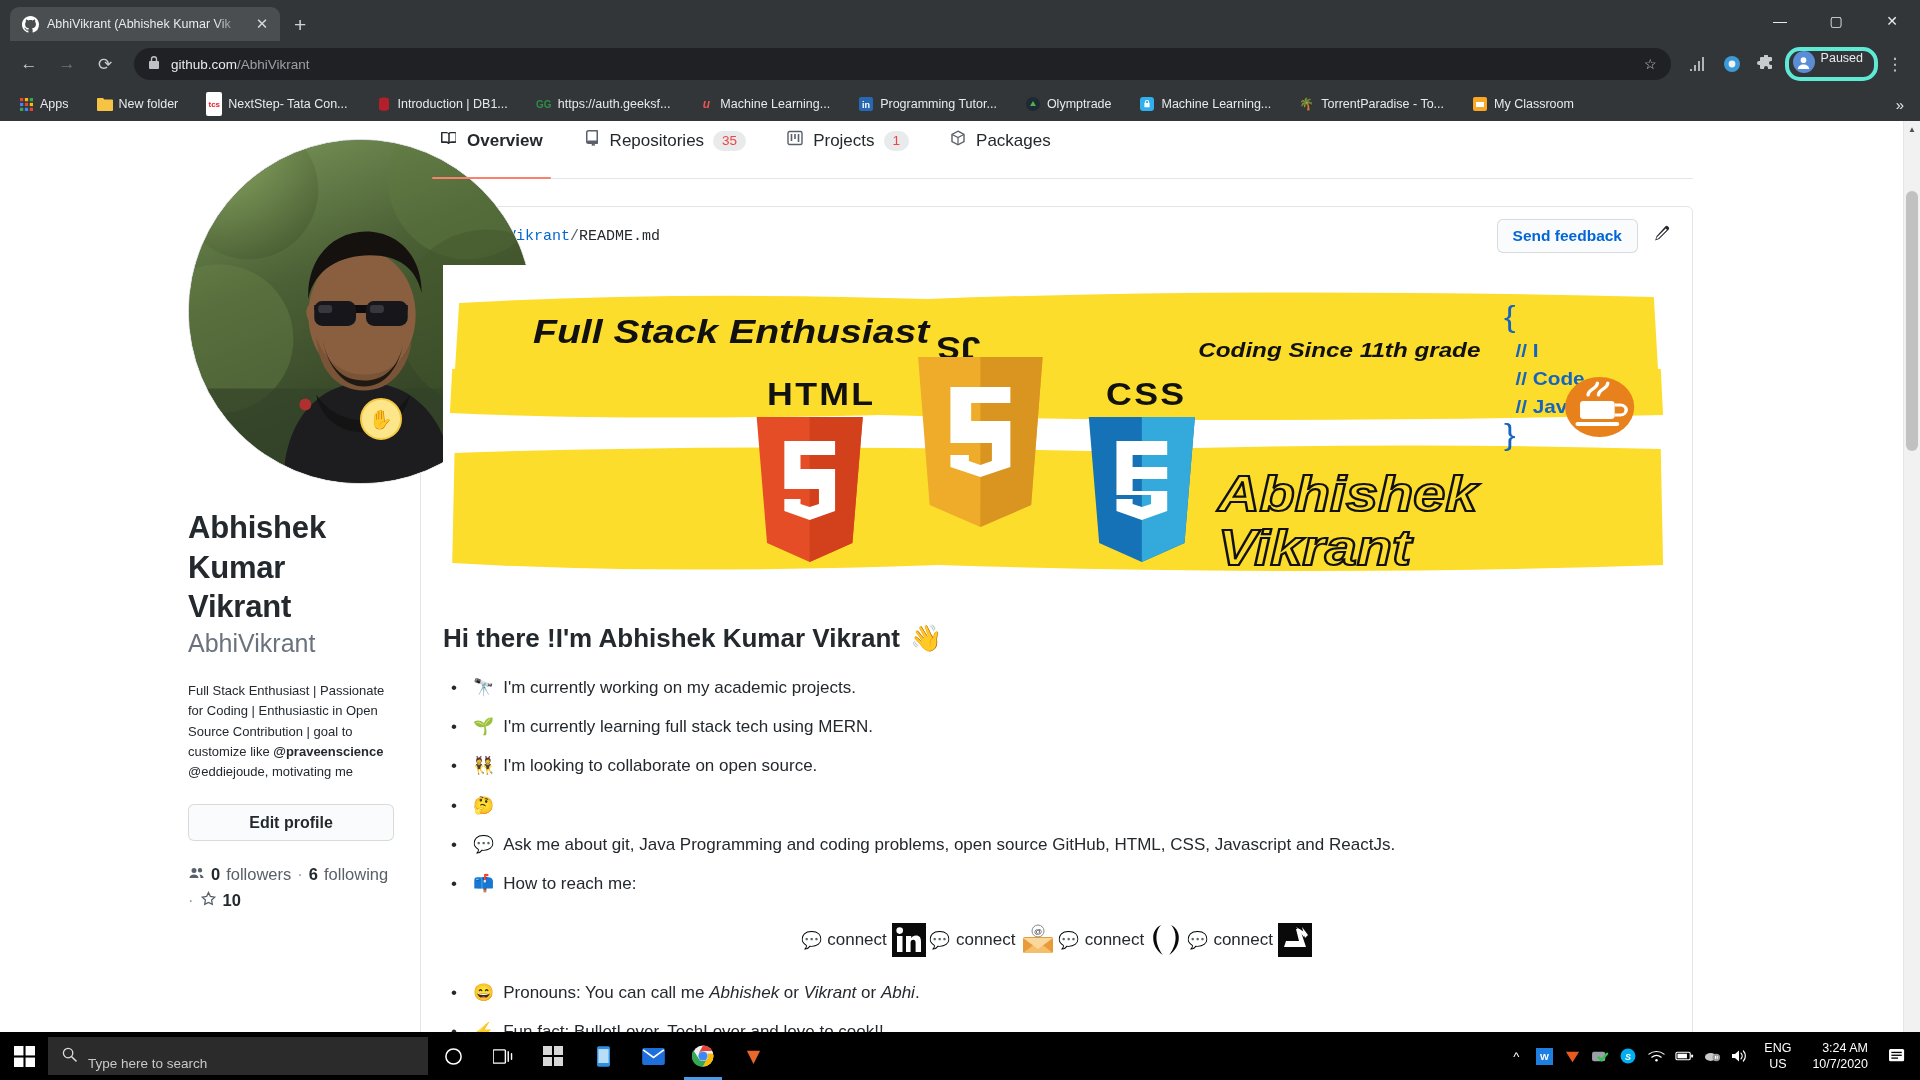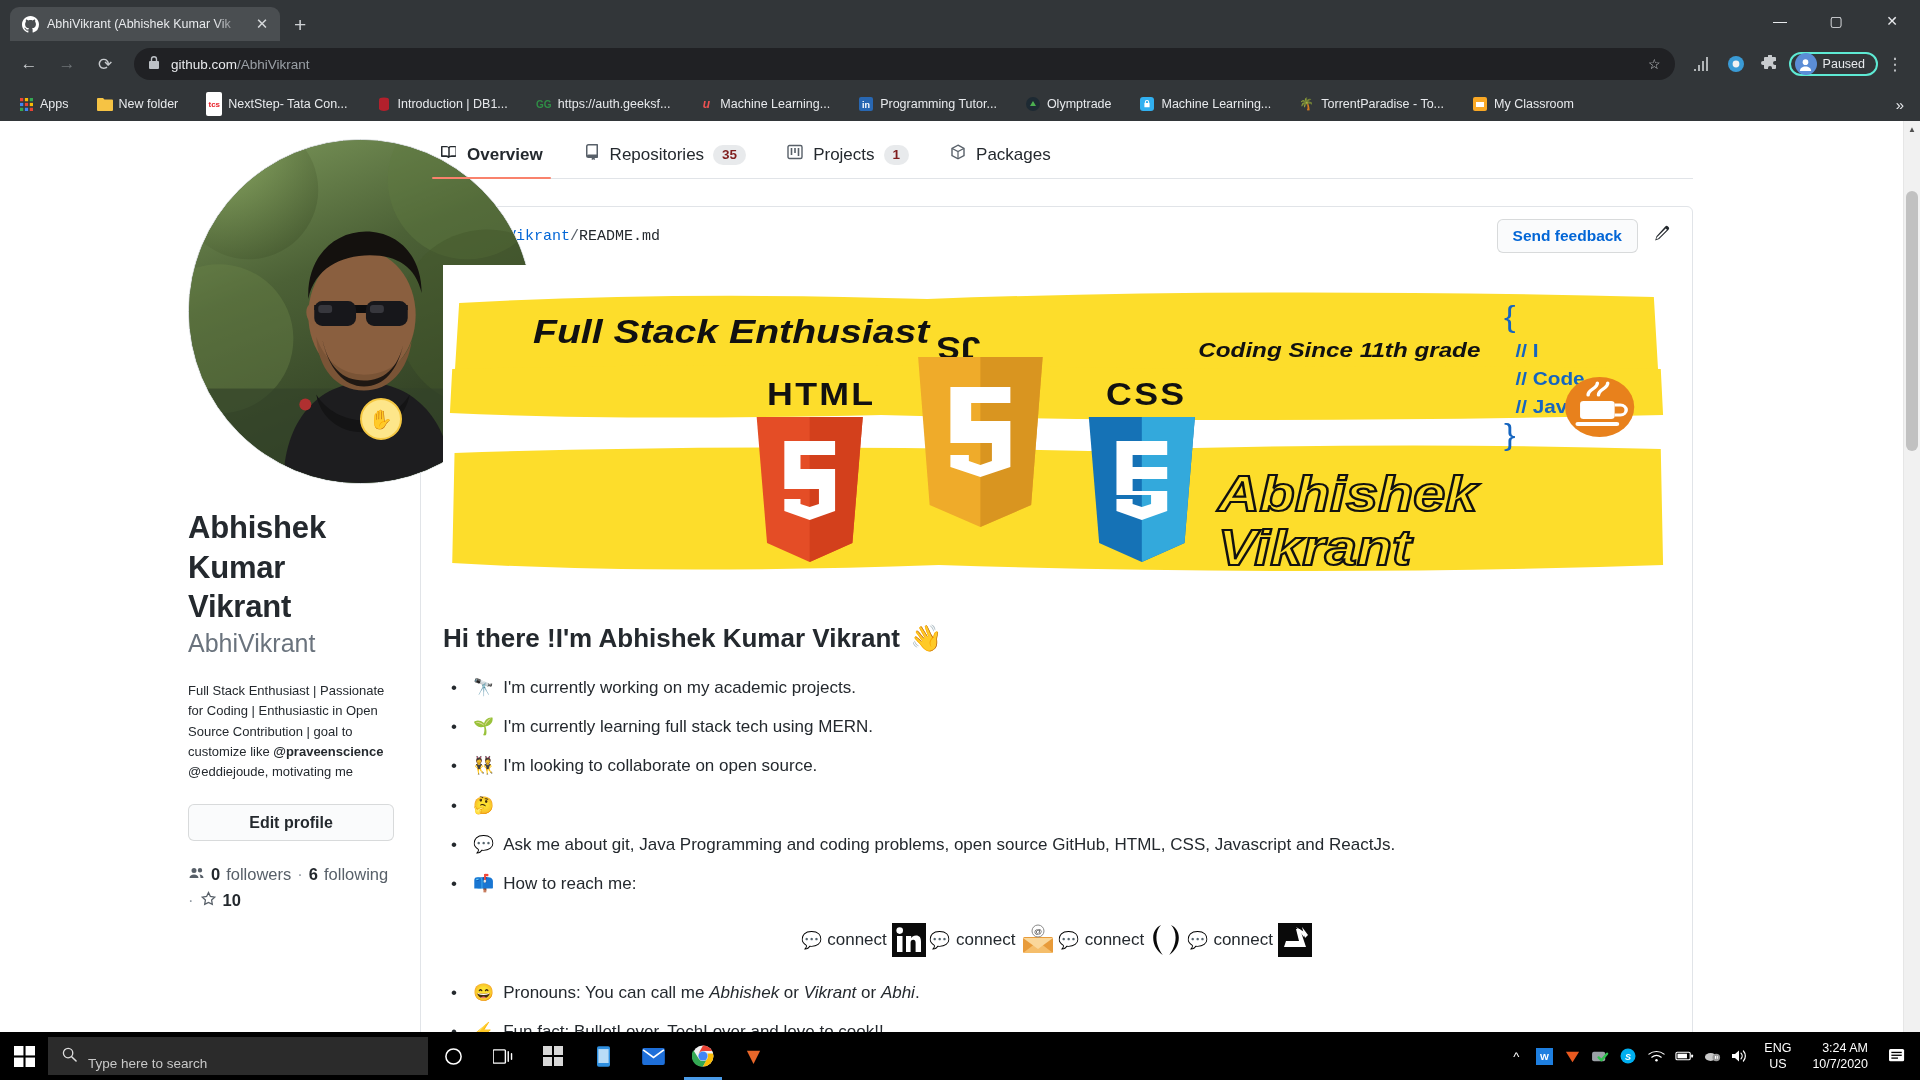--- a/index.html
+++ b/index.html
@@ -48,22 +48,22 @@
     display: flex; align-items: center; padding: 8px 14px; gap: 11px;
     margin: 0 8px; min-width: 0;
   }
   .omnibox .lock { color: #bdc1c6; font-size: 12px; flex: none; }
   .url { font-size: 13.5px; color: #9aa0a6; white-space: nowrap; overflow: hidden; flex: 1; }
   .url b { color: #e8eaed; font-weight: normal; }
   .omnibox .star { color: #c8cbce; font-size: 14px; flex: none; cursor: pointer; }
   .tb-icon { width: 30px; height: 30px; display: flex; align-items: center; justify-content: center;
              cursor: pointer; flex: none; }
   .profile-chip {
-    height: 24px; border: 2px solid #5eead4; border-radius: 15px; display: flex;
-    align-items: center; gap: 6px; padding: 0 11px 0 4px; cursor: pointer; flex: none;
+    height: 34px; border: 4px solid #5eead4; border-radius: 15px; display: flex;
+    gap: 6px; padding: 0 11px 0 4px; cursor: pointer; flex: none;
   }
   .profile-av { width: 22px; height: 22px; border-radius: 50%; background: #5b8dd6;
                 display: flex; align-items: center; justify-content: center; font-size: 11px; }
   .profile-chip span.lbl { color: #e8eaed; font-size: 12.5px; white-space: nowrap; }
   .dots { color: #c8cbce; font-size: 17px; width: 26px; text-align: center; cursor: pointer; flex: none; }
 
   .bookmarks {
     height: 34px; background: #323639; display: flex; align-items: center;
     padding: 0 10px; gap: 12px; flex: none; overflow: hidden;
   }
@@ -106,31 +106,31 @@
   .pstats b { color: #24292e; font-weight: 600; }
   .pstats .sep { color: #959da5; }
 
   
   .rightcol { flex: 1; padding: 0 210px 0 0; min-width: 0; }
   .navtabs {
     display: flex; align-items: flex-end; gap: 8px; height: 58px;
     border-bottom: 1px solid #e1e4e8; padding-left: 4px;
   }
   .ntab {
-    display: flex; align-items: center; gap: 9px; padding: 0 16px 13px;
+    display: flex; align-items: center; gap: 9px; padding: 0 16px 27px;
     font-size: 17px; color: #24292e; cursor: pointer; position: relative; white-space: nowrap;
   }
   .ntab.active { font-weight: 600; }
   .ntab.active::after {
     content: ""; position: absolute; left: 8px; right: 8px; bottom: -1px;
     height: 2px; background: #f9826c; border-radius: 2px;
   }
   .ncount {
-    background: rgba(209,213,218,.5); color: #7f1d1d; border-radius: 11px;
-    padding: 1px 9px; font-size: 13.5px; font-weight: 700; line-height: 18px;
+    background: rgba(209,213,218,.5); color: #ef4444; border-radius: 11px;
+    padding: 1px 9px; font-size: 13.5px; font-weight: 400; line-height: 18px;
   }
 
   .readme-card {
     border: 1px solid #e1e4e8; border-radius: 6px; margin-top: 27px; background: #fff;
     padding: 0 22px 22px;
   }
   .readme-head {
     display: flex; align-items: center; height: 58px; gap: 10px;
   }
   .rh-path { font-family: "Liberation Mono", monospace; font-size: 15px; color: #0366d6; }

